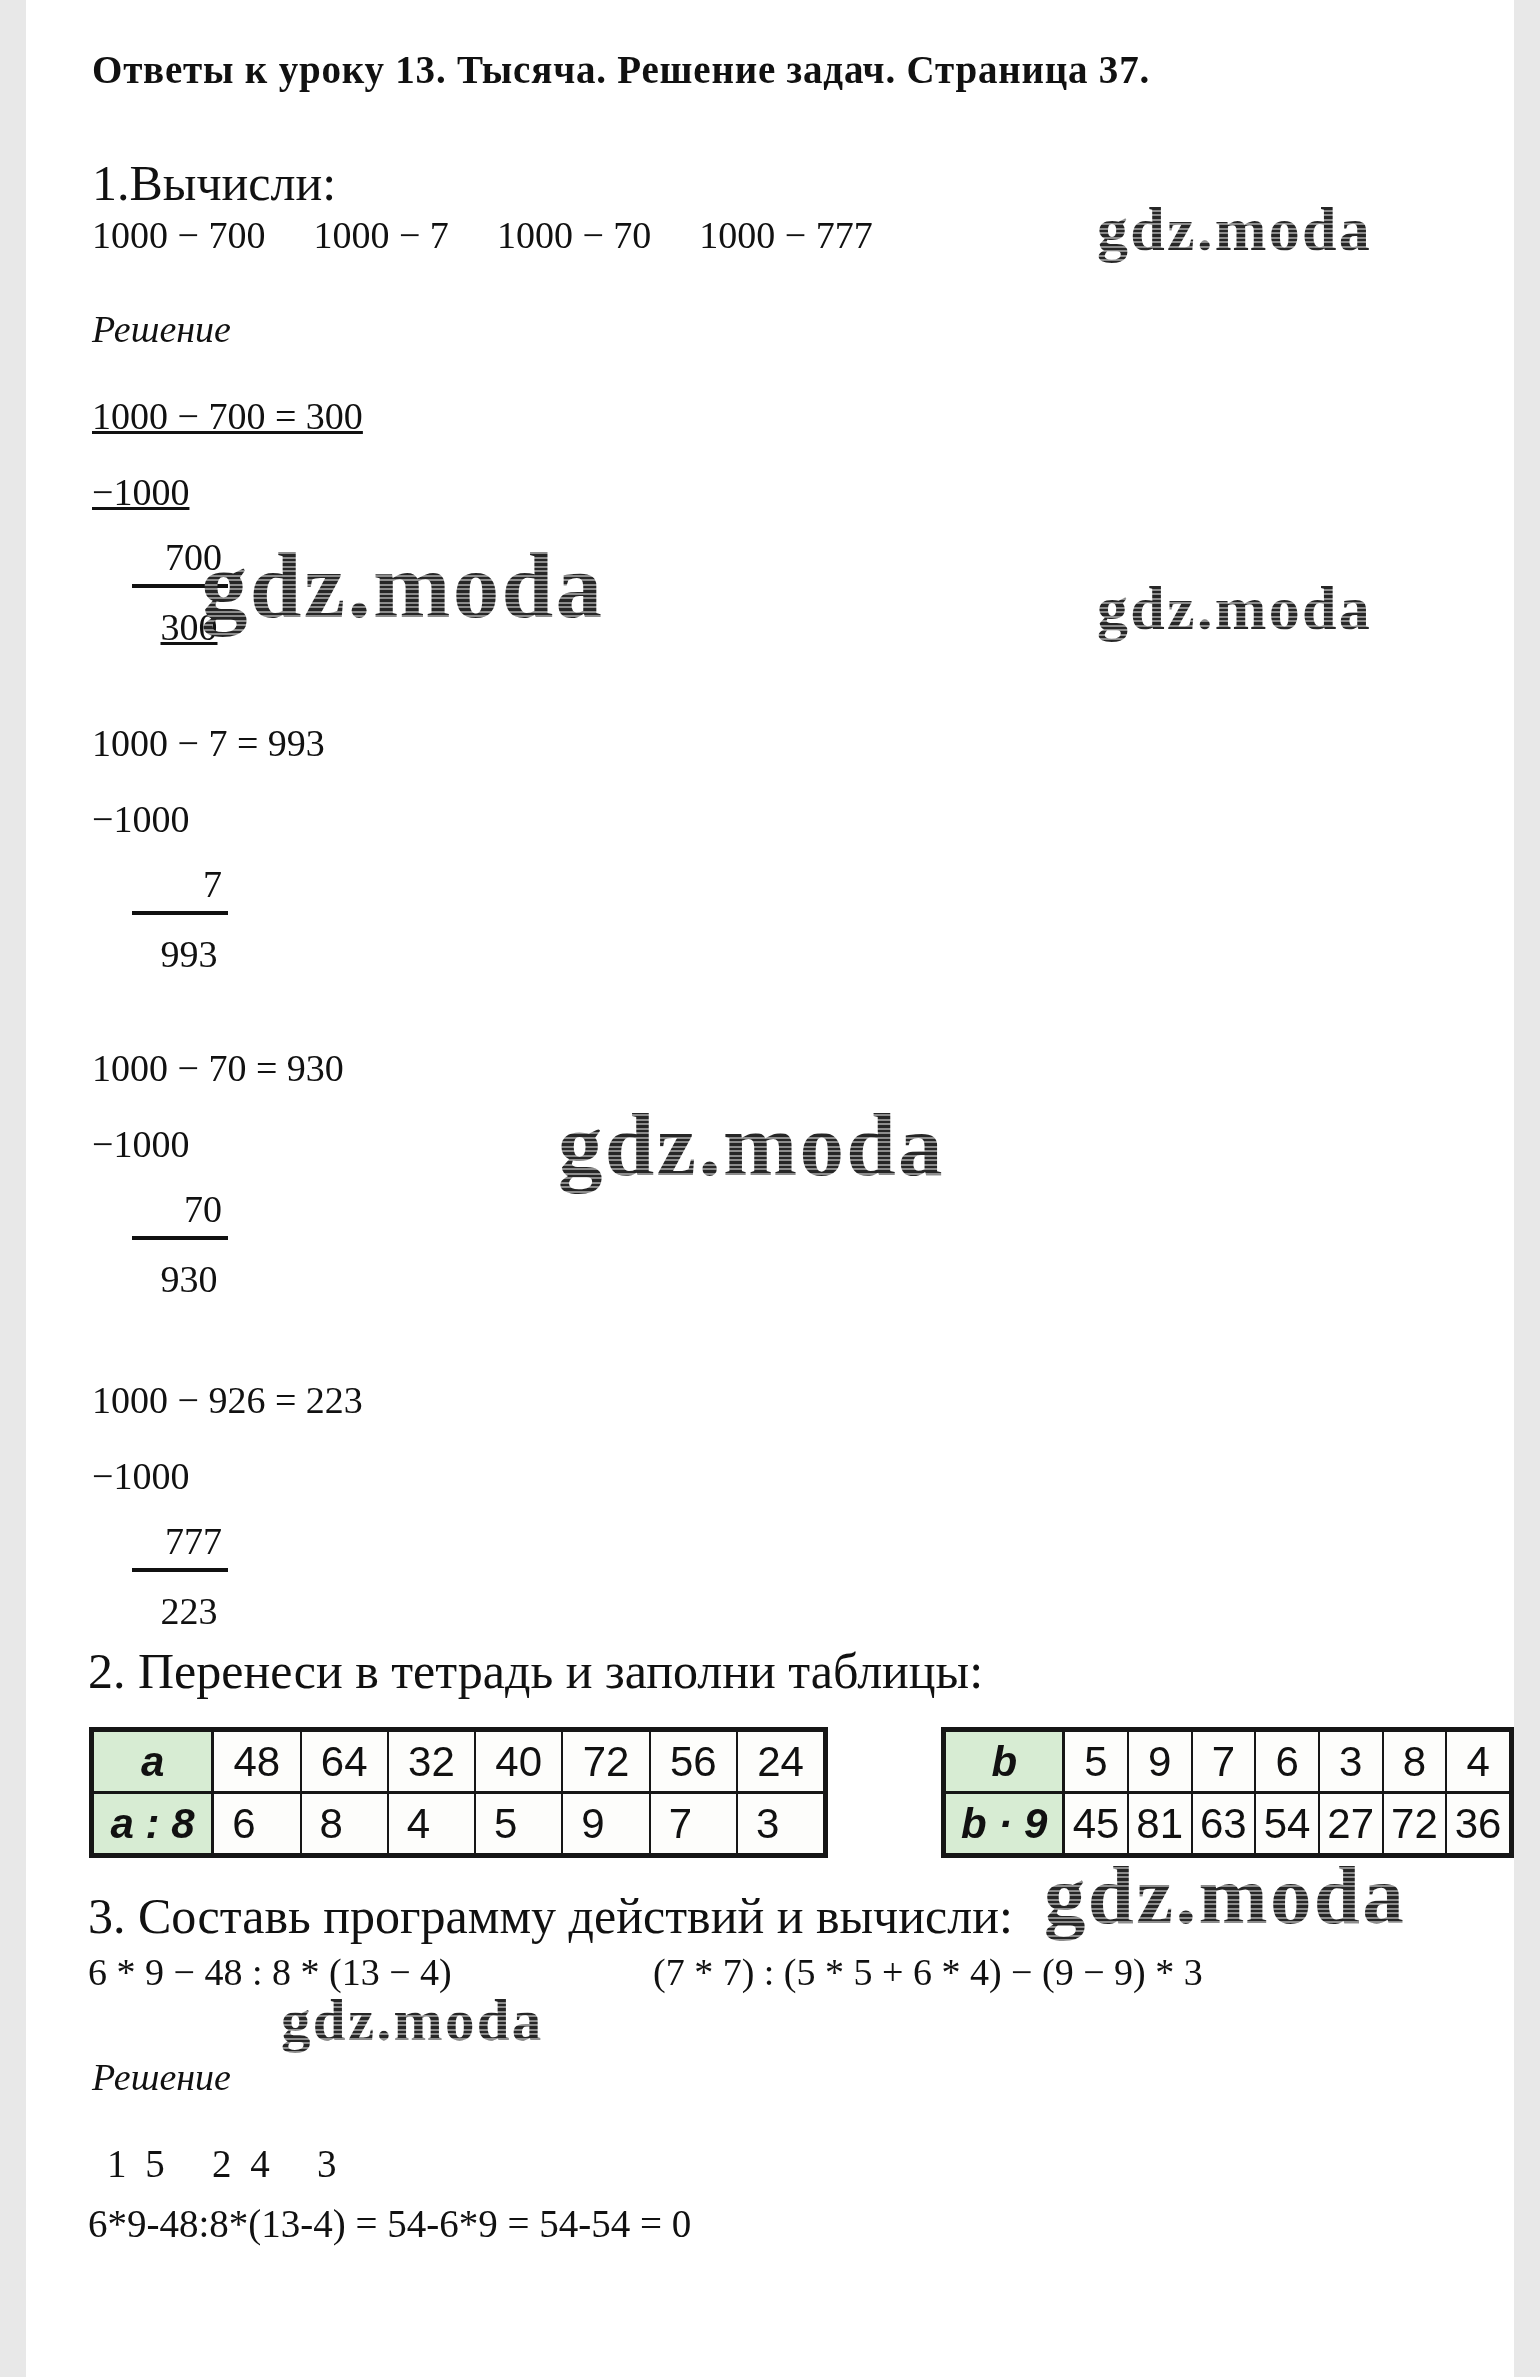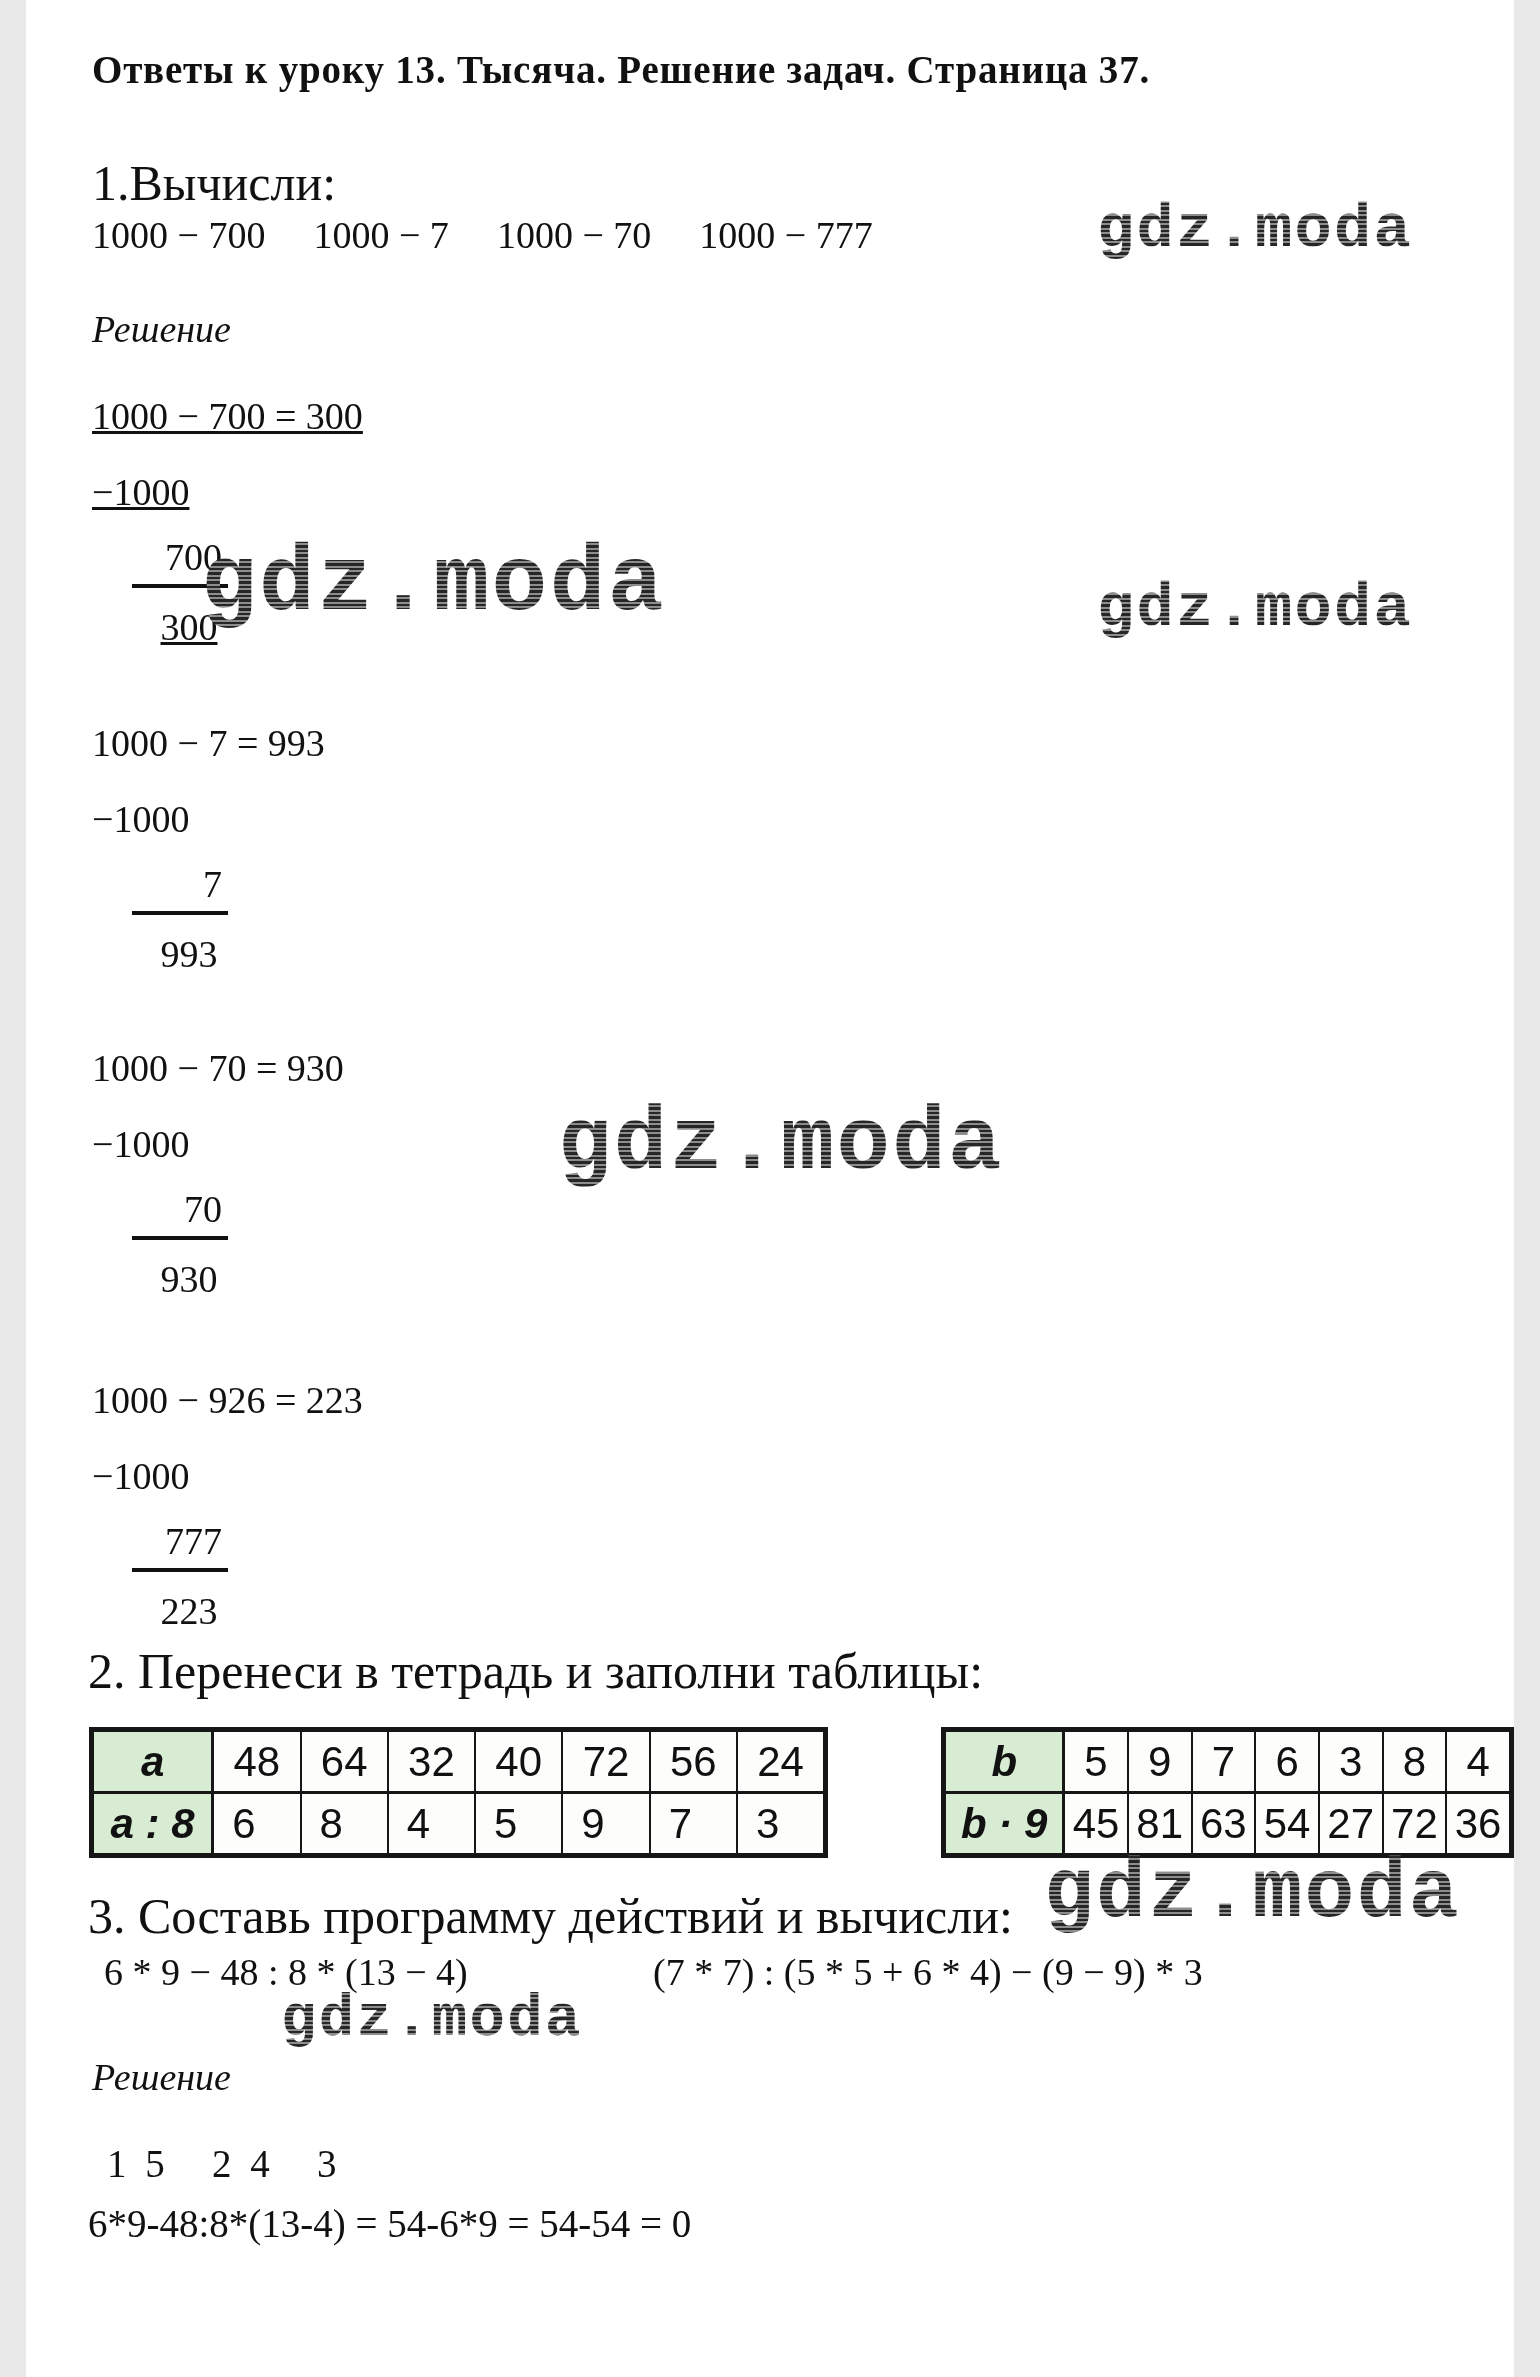--- a/index.html
+++ b/index.html
@@ -50,21 +50,21 @@
     min-width: 90px;
     text-align: right;
     padding: 0 6px 6px 0;
     border-bottom: 4.5px solid #111;
   }
   .res { margin-top: 18px; text-align: right; padding-right: 10.5px; }
 
   
   .wm {
     position: absolute;
-    font-family: Liberation Mono, monospace;
+    font-family: Liberation Serif, serif;
     font-weight: bold;
     letter-spacing: 2.3px;
     color: #4a4a4a;
     white-space: nowrap;
     user-select: none;
   }
   @supports ((-webkit-background-clip: text) or (background-clip: text)) {
     .wm {
       background: repeating-linear-gradient(180deg, #262626 0 2.3px, #8d8d8d 2.3px 4.5px);
       -webkit-background-clip: text;
@@ -231,21 +231,21 @@
         <td class="val ans">27</td>
         <td class="val ans">72</td>
         <td class="val ans">36</td>
       </tr>
     </tbody>
       </table>
   </div>
 
   <div class="abs heading" style="left:62px; top:1887px;">3. Составь программу действий и вычисли:</div>
 
-  <div class="abs t3-expr" style="left:78px; top:1950px;">6 * 9 − 48 : 8 * (13 − 4)</div>
+  <div class="abs t3-expr" style="left:62px; top:1950px;">6 * 9 − 48 : 8 * (13 − 4)</div>
   <div class="abs t3-expr" style="left:627px; top:1950px;">(7 * 7) : (5 * 5 + 6 * 4) − (9 − 9) * 3</div>
 
   <div class="abs solution-label" style="left:66px; top:2055px;">Решение</div>
 
   <div class="abs order-line" style="left:81px; top:2141px;">1 5   2 4   3</div>
 
   <div class="abs calc-line" style="left:62px; top:2201px;">6*9-48:8*(13-4) = 54-6*9 = 54-54 = 0</div>
 
   <div class="wm wm1">gdz.moda</div>
   <div class="wm wm2">gdz.moda</div>

